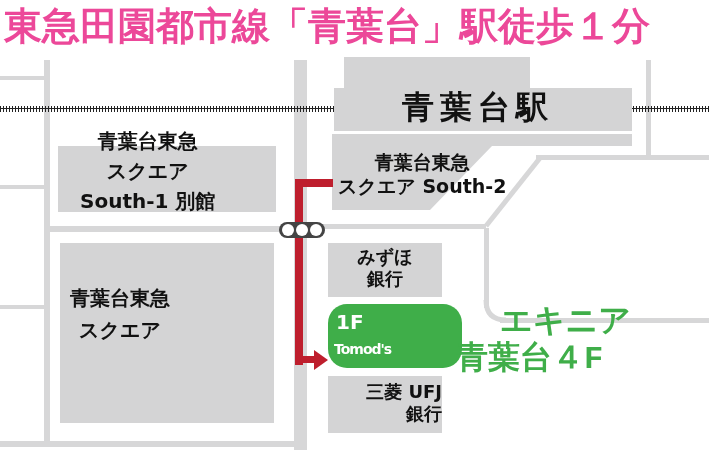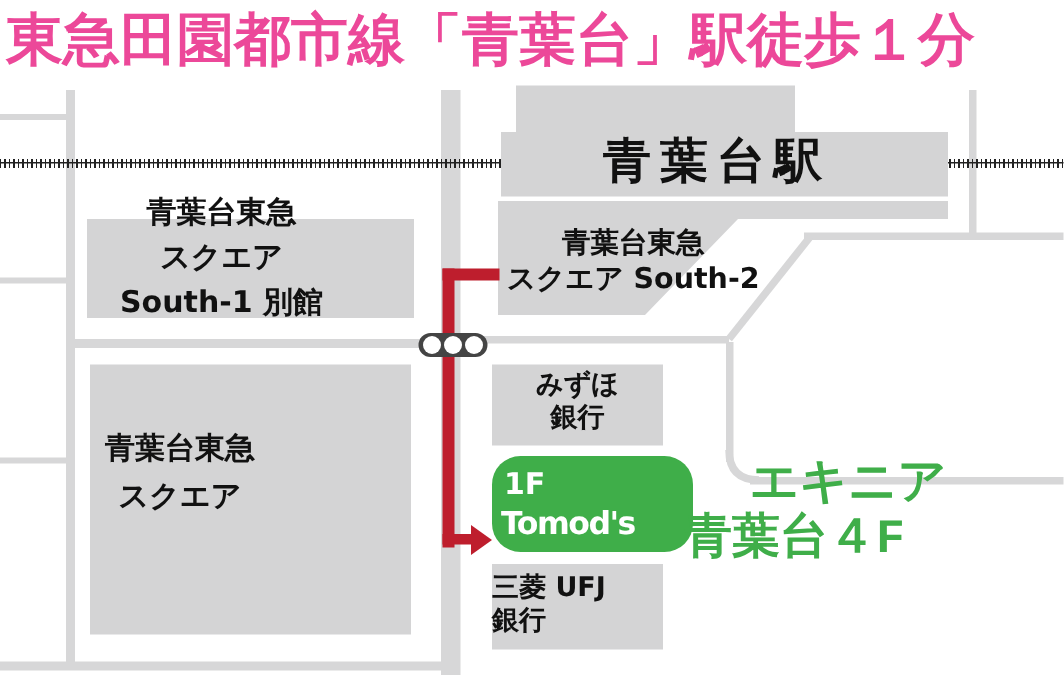--- a/index.html
+++ b/index.html
@@ -75,28 +75,28 @@
 </div>
 
 <div class="bldg" style="left:328px;top:243px;width:114px;height:54px;"></div>
 <div class="label" style="left:328px;top:246px;width:114px;text-align:center;font-size:18px;line-height:22px;">
   <div>みずほ</div>
   <div>銀行</div>
 </div>
 
 <div class="green-box" style="left:328px;top:304px;width:134px;height:64px;border-radius:19px;">
   <div style="position:absolute;left:8px;top:6px;font-size:20px;line-height:24px;">1F</div>
-  <div style="position:absolute;left:6px;top:32px;font-size:21px;line-height:26px;letter-spacing:-1px;">Tomod's</div>
+  <div style="position:absolute;left:6px;top:32px;font-size:14px;line-height:26px;letter-spacing:-1px;">Tomod's</div>
 </div>
 
 <div class="ekinia" style="left:458px;top:300px;margin-left:42px;">エキニア</div>
 <div class="ekinia" style="left:456px;top:340px;font-family:Liberation Mono, monospace;">青葉台４F</div>
 
 <div class="bldg" style="left:328px;top:376px;width:114px;height:57px;"></div>
-<div class="label" style="left:328px;top:381px;width:114px;text-align:left;font-size:18px;line-height:22px;">
+<div class="label" style="left:328px;top:381px;width:114px;text-align:right;font-size:18px;line-height:22px;">
   <div>三菱 UFJ</div>
   <div>銀行</div>
 </div>
 
 <div class="route" style="left:295px;top:179px;width:8px;height:186px;"></div>
 <div class="route" style="left:295px;top:179px;width:38px;height:8px;"></div>
 <div class="route" style="left:295px;top:356px;width:22px;height:7px;"></div>
 <svg class="abs" style="left:314px;top:350px;" width="16" height="20">
   <polygon points="0,0 14,10 0,20" fill="#be1e2d"></polygon>
 </svg>

